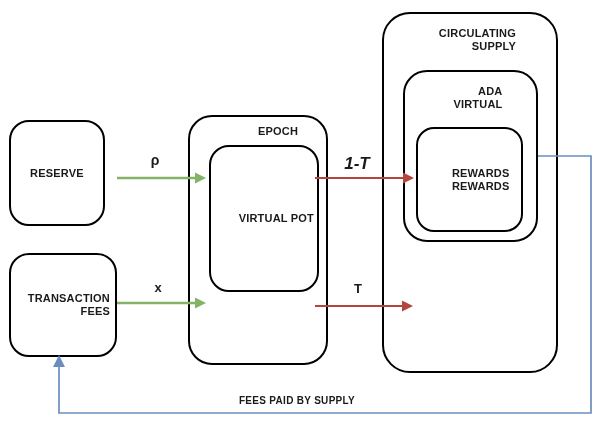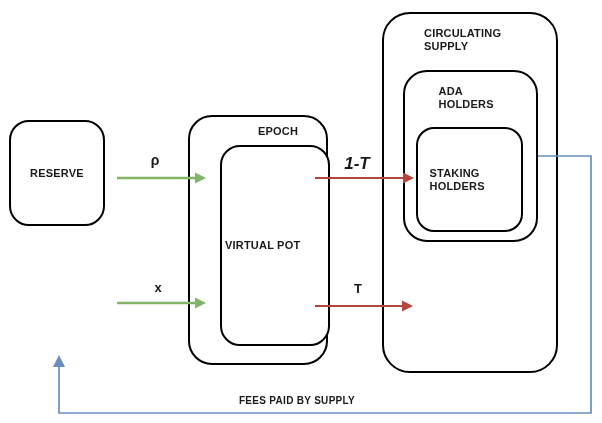--- a/index.html
+++ b/index.html
@@ -18,21 +18,21 @@
     display:flex;
     justify-content:center;
     align-items:center;
   }
   .node .lbl{
     font-weight:bold;
     font-size:11px;
     line-height:13px;
     letter-spacing:0.2px;
     color:#1a1a1a;
-    text-align:left;
+    text-align:right;
   }
   .node.top-title{align-items:flex-start;}
   .arrows{
     position:absolute;left:0;top:0;
     pointer-events:none;
   }
   .edge-label{
     position:absolute;
     font-weight:bold;
     color:#1a1a1a;
@@ -42,40 +42,43 @@
 </head>
 <body>
 
 <div class="canvas">
 
   <div class="node top-title" style="left:382px;top:12px;width:176px;height:361px;border-radius:28px;">
     <span class="lbl" style="width:92px;margin-top:13px;">CIRCULATING SUPPLY</span>
   </div>
 
   <div class="node top-title" style="left:403px;top:70px;width:135px;height:172px;border-radius:24px;">
-    <span class="lbl" style="width:64px;margin-top:13px;">ADA HOLDERS</span>
+    <span class="lbl" style="width:64px;margin-top:13px;">ADA VIRTUAL</span>
   </div>
 
   <div class="node" style="left:416px;top:127px;width:107px;height:105px;border-radius:18px;">
-    <span class="lbl" style="width:80px;">STAKING HOLDERS</span>
+    <span class="lbl" style="width:80px;">REWARDS REWARDS</span>
   </div>
 
 
   <div class="node top-title" style="left:188px;top:115px;width:140px;height:250px;border-radius:24px;">
     <span class="lbl" style="margin-top:8px;padding-left:40px;">EPOCH</span>
   </div>
 
-  <div class="node" style="left:220px;top:145px;width:110px;height:201px;border-radius:20px;">
+  <div class="node" style="left:209px;top:145px;width:110px;height:147px;border-radius:20px;">
     <span class="lbl" style="width:100px;">VIRTUAL POT</span>
   </div>
 
   <div class="node" style="left:9px;top:120px;width:96px;height:106px;border-radius:20px;">
     <span class="lbl">RESERVE</span>
   </div>
 
+  <div class="node" style="left:9px;top:253px;width:108px;height:104px;border-radius:20px;">
+    <span class="lbl" style="width:94px;">TRANSACTION FEES</span>
+  </div>
 
   <svg class="arrows" width="602" height="423" viewBox="0 0 602 423">
 
     <g>
       <line x1="117" y1="178" x2="197" y2="178" stroke-width="2.5" stroke="#82b366"></line>
       <polygon points="206,178 195,172.5 195,183.5" fill="#82b366"></polygon>
     </g>
 
     <g>
       <line x1="117" y1="303" x2="197" y2="303" stroke-width="2.5" stroke="#82b366"></line>

